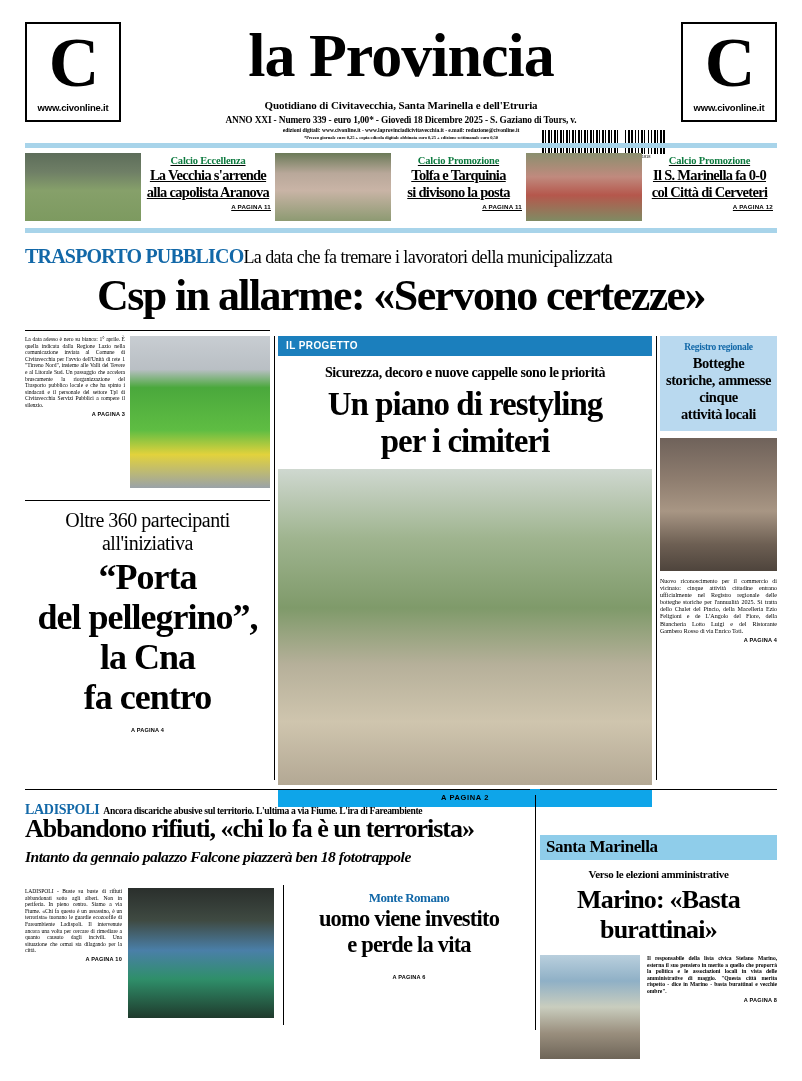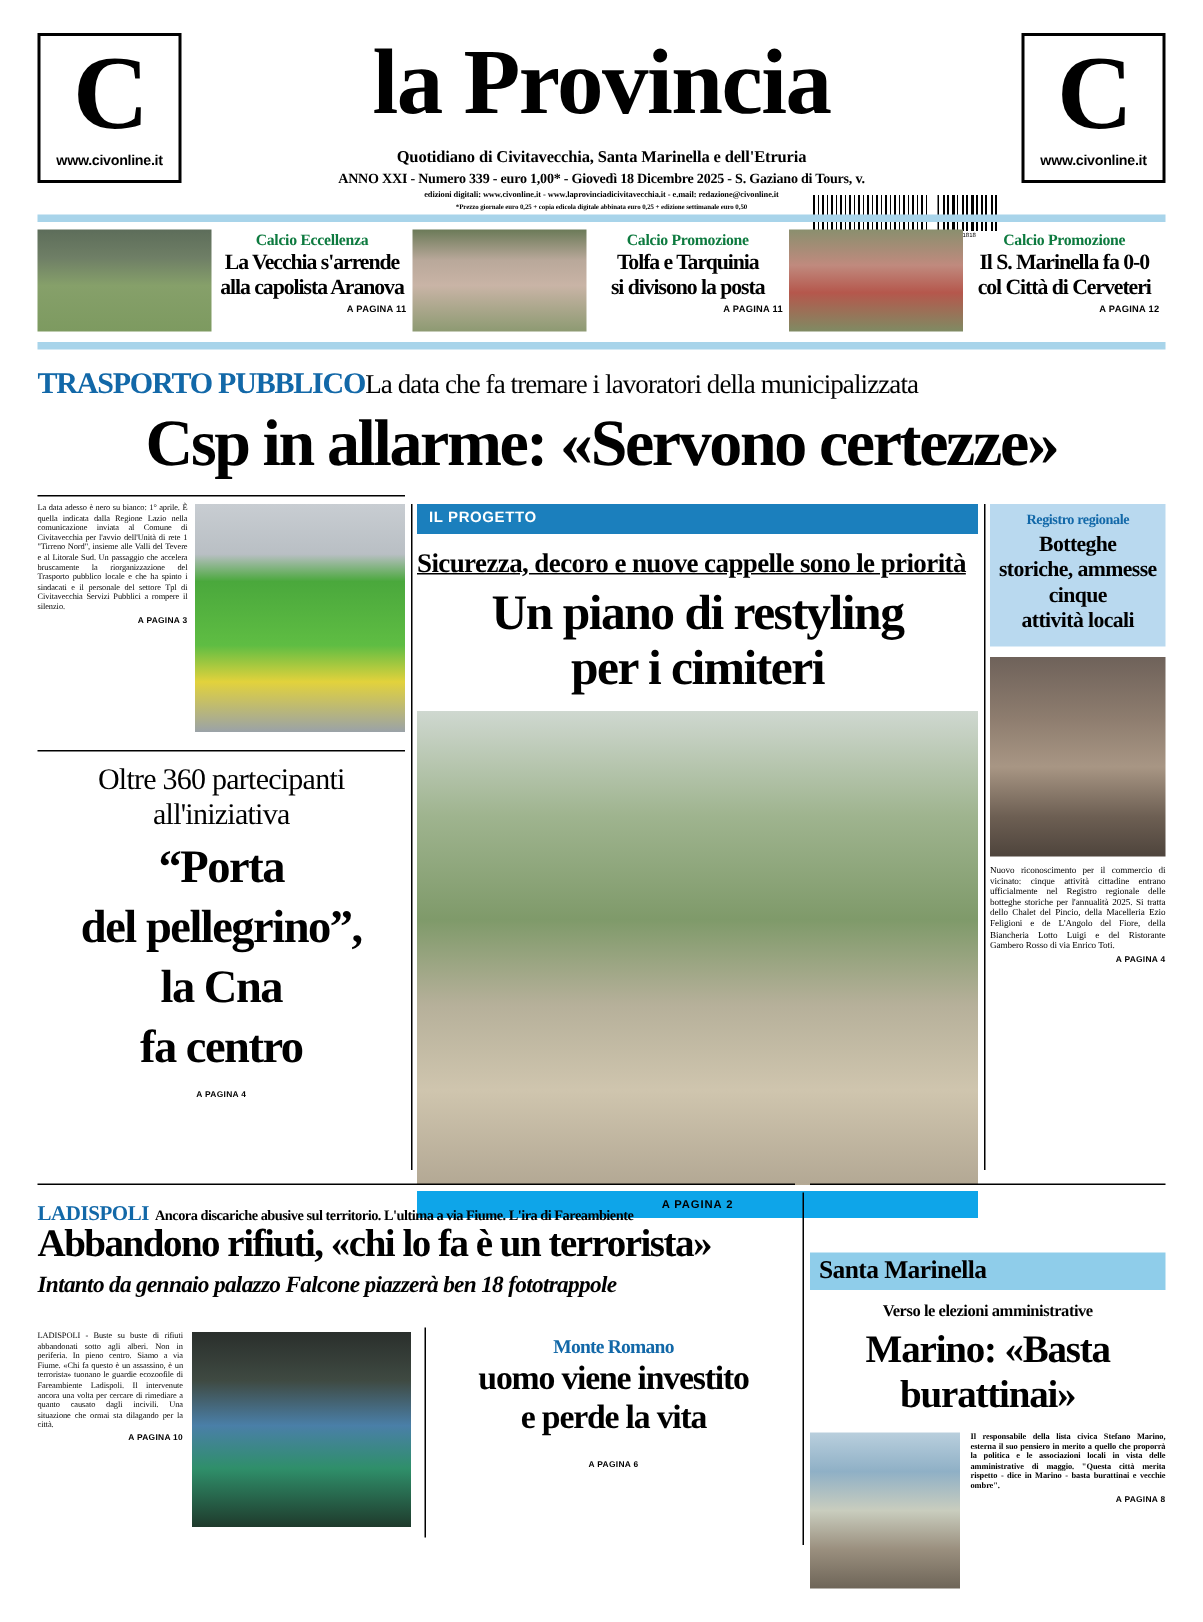--- a/index.html
+++ b/index.html
@@ -30,21 +30,21 @@
   .bc{height:24px;}
   .bc-num{font-family:"Liberation Sans",sans-serif;font-size:4px;text-align:center;margin-top:0px;}
 
   
   .rule-blue{position:absolute;left:25px;width:752px;background:#a8d4ea;}
 
   
   .sports{position:absolute;left:25px;top:153px;width:752px;height:70px;display:flex;}
   .sp-cell{display:flex;align-items:stretch;}
   .sp-photo{width:116px;height:68px;background-size:cover;background-position:center;}
-  .sp-txt{flex:1;text-align:center;padding:0 4px;display:flex;flex-direction:column;justify-content:flex-start;}
+  .sp-txt{flex:1;text-align:center;padding:0 4px;display:flex;flex-direction:column;justify-content:flex-start;text-decoration:underline;}
   .sp-kicker{font-family:"Liberation Serif",serif;font-weight:bold;font-size:10.5px;color:#0d7a3f;
              letter-spacing:-0.2px;margin-top:2px;}
   .sp-head{font-family:"Liberation Serif",serif;font-weight:bold;font-size:14.5px;line-height:16px;
            letter-spacing:-0.7px;margin-top:1px;}
   .sp-page{font-family:"Liberation Sans",sans-serif;font-weight:bold;font-size:6.2px;margin-top:3px;letter-spacing:0.2px;}
   .sp-page.rt{text-align:right;}
 
   
   .lead-kicker-row{position:absolute;left:25px;top:245px;width:752px;}
   .lead-kicker{font-family:"Liberation Serif",serif;font-weight:bold;font-size:20px;color:#1268a8;
@@ -61,29 +61,29 @@
   .body-txt.b7{font-size:6.1px;line-height:7.1px;}
   .apagina{font-family:"Liberation Sans",sans-serif;font-weight:bold;font-size:5.6px;
            text-align:right;letter-spacing:0.2px;margin-top:2px;}
   .apagina.ctr{text-align:center;}
 
   .bus-photo{position:absolute;left:130px;top:336px;width:140px;height:152px;
              background-size:cover;background-position:center;}
 
   .porta-block{position:absolute;left:25px;top:509px;width:245px;text-align:center;}
   .porta-over{font-family:"Liberation Serif",serif;font-size:20px;line-height:23px;letter-spacing:-0.5px;}
-  .porta-head{font-family:"Liberation Serif",serif;font-weight:bold;font-size:31px;line-height:35px;
+  .porta-head{font-family:"Liberation Serif",serif;font-weight:bold;font-size:36px;line-height:35px;
               letter-spacing:-1px;margin-top:5px;}
 
   
   .center-col{position:absolute;left:278px;top:336px;width:374px;}
   .progetto-bar{background:#1b7fbd;color:#fff;font-family:"Liberation Sans",sans-serif;
                 font-weight:bold;font-size:10px;letter-spacing:0.4px;padding:4px 8px 5px 8px;}
-  .c-over{text-align:left;font-family:"Liberation Serif",serif;font-weight:bold;font-size:18px;
-          letter-spacing:-0.4px;margin-top:9px;text-decoration:underline;}
+  .c-over{text-align:center;font-family:"Liberation Serif",serif;font-weight:bold;font-size:14px;
+          letter-spacing:-0.4px;margin-top:9px;}
   .c-head{text-align:center;font-family:"Liberation Serif",serif;font-weight:bold;font-size:33px;
           line-height:37px;letter-spacing:-1px;margin-top:5px;}
   .cem-photo{margin-top:9px;width:374px;height:316px;background-size:cover;background-position:center;}
   .pag-bar{background:#0ea5e9;text-align:center;font-family:"Liberation Sans",sans-serif;
            font-weight:bold;font-size:7.5px;letter-spacing:0.6px;padding:4px 0 5px 0;margin-top:4px;}
 
   
   .right-col{position:absolute;left:660px;top:336px;width:117px;}
   .reg-box{background:#b9d9ef;padding:6px 4px 8px 4px;text-align:center;}
   .reg-kicker{font-family:"Liberation Serif",serif;font-weight:bold;font-size:9.5px;color:#1268a8;

